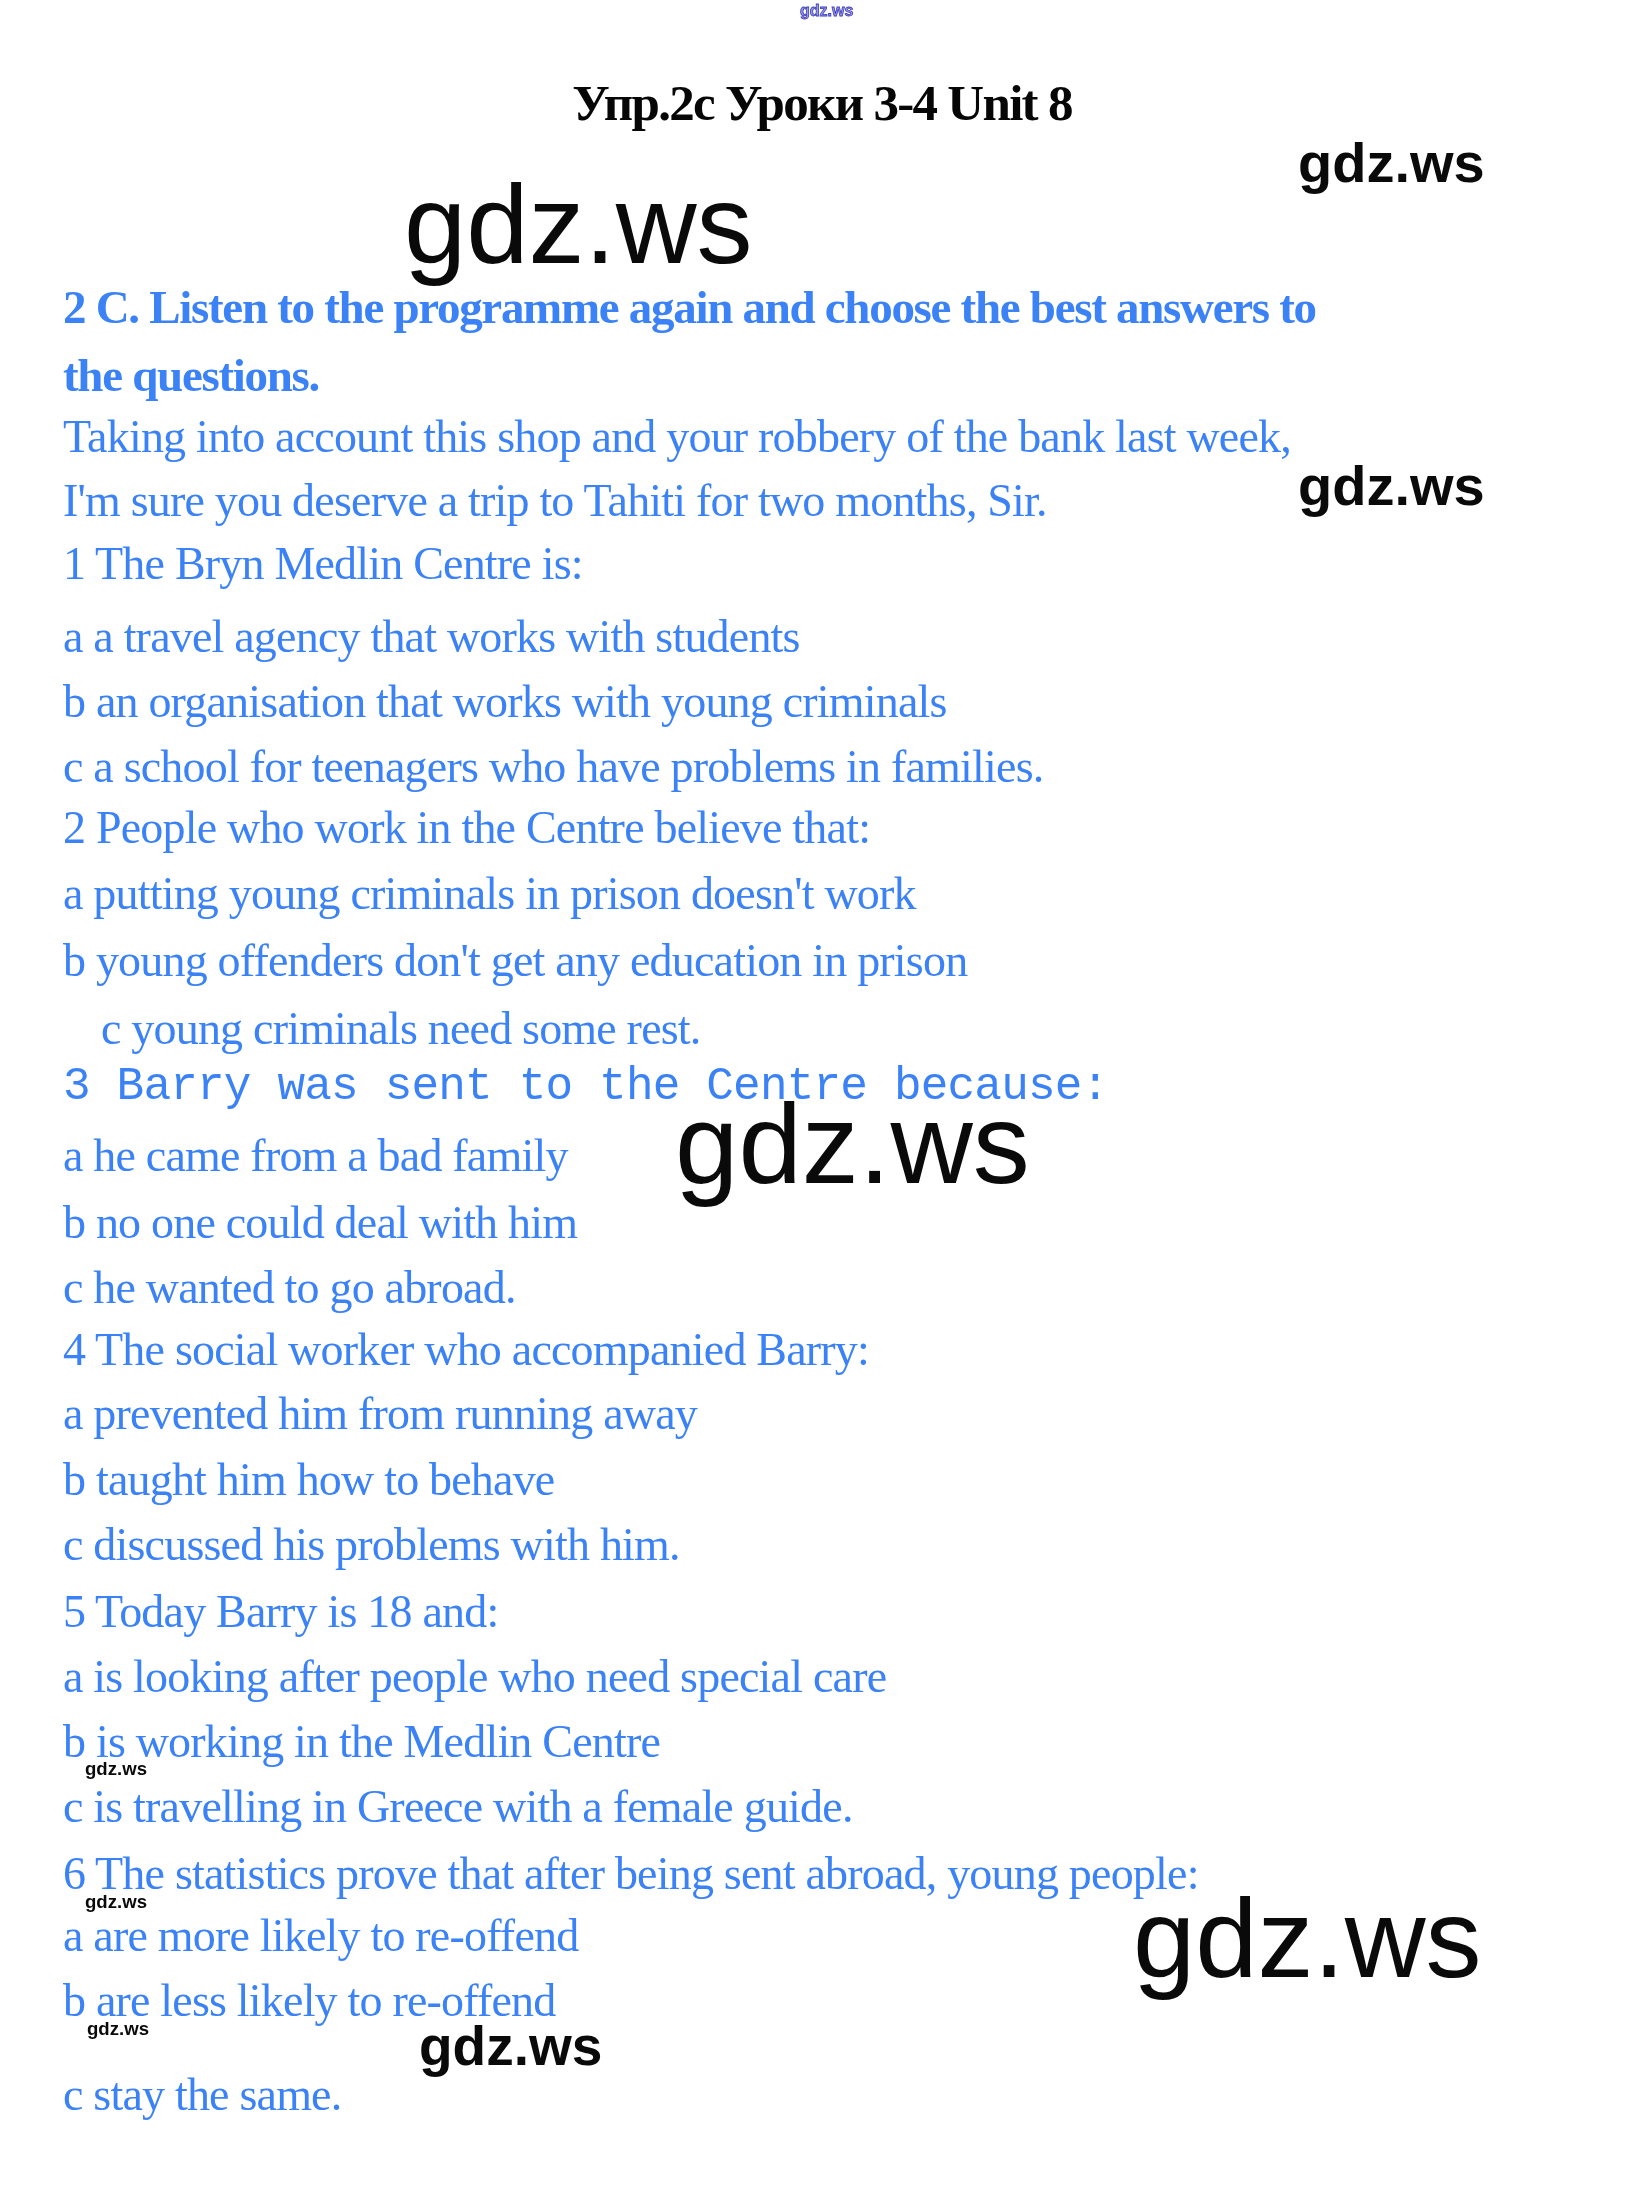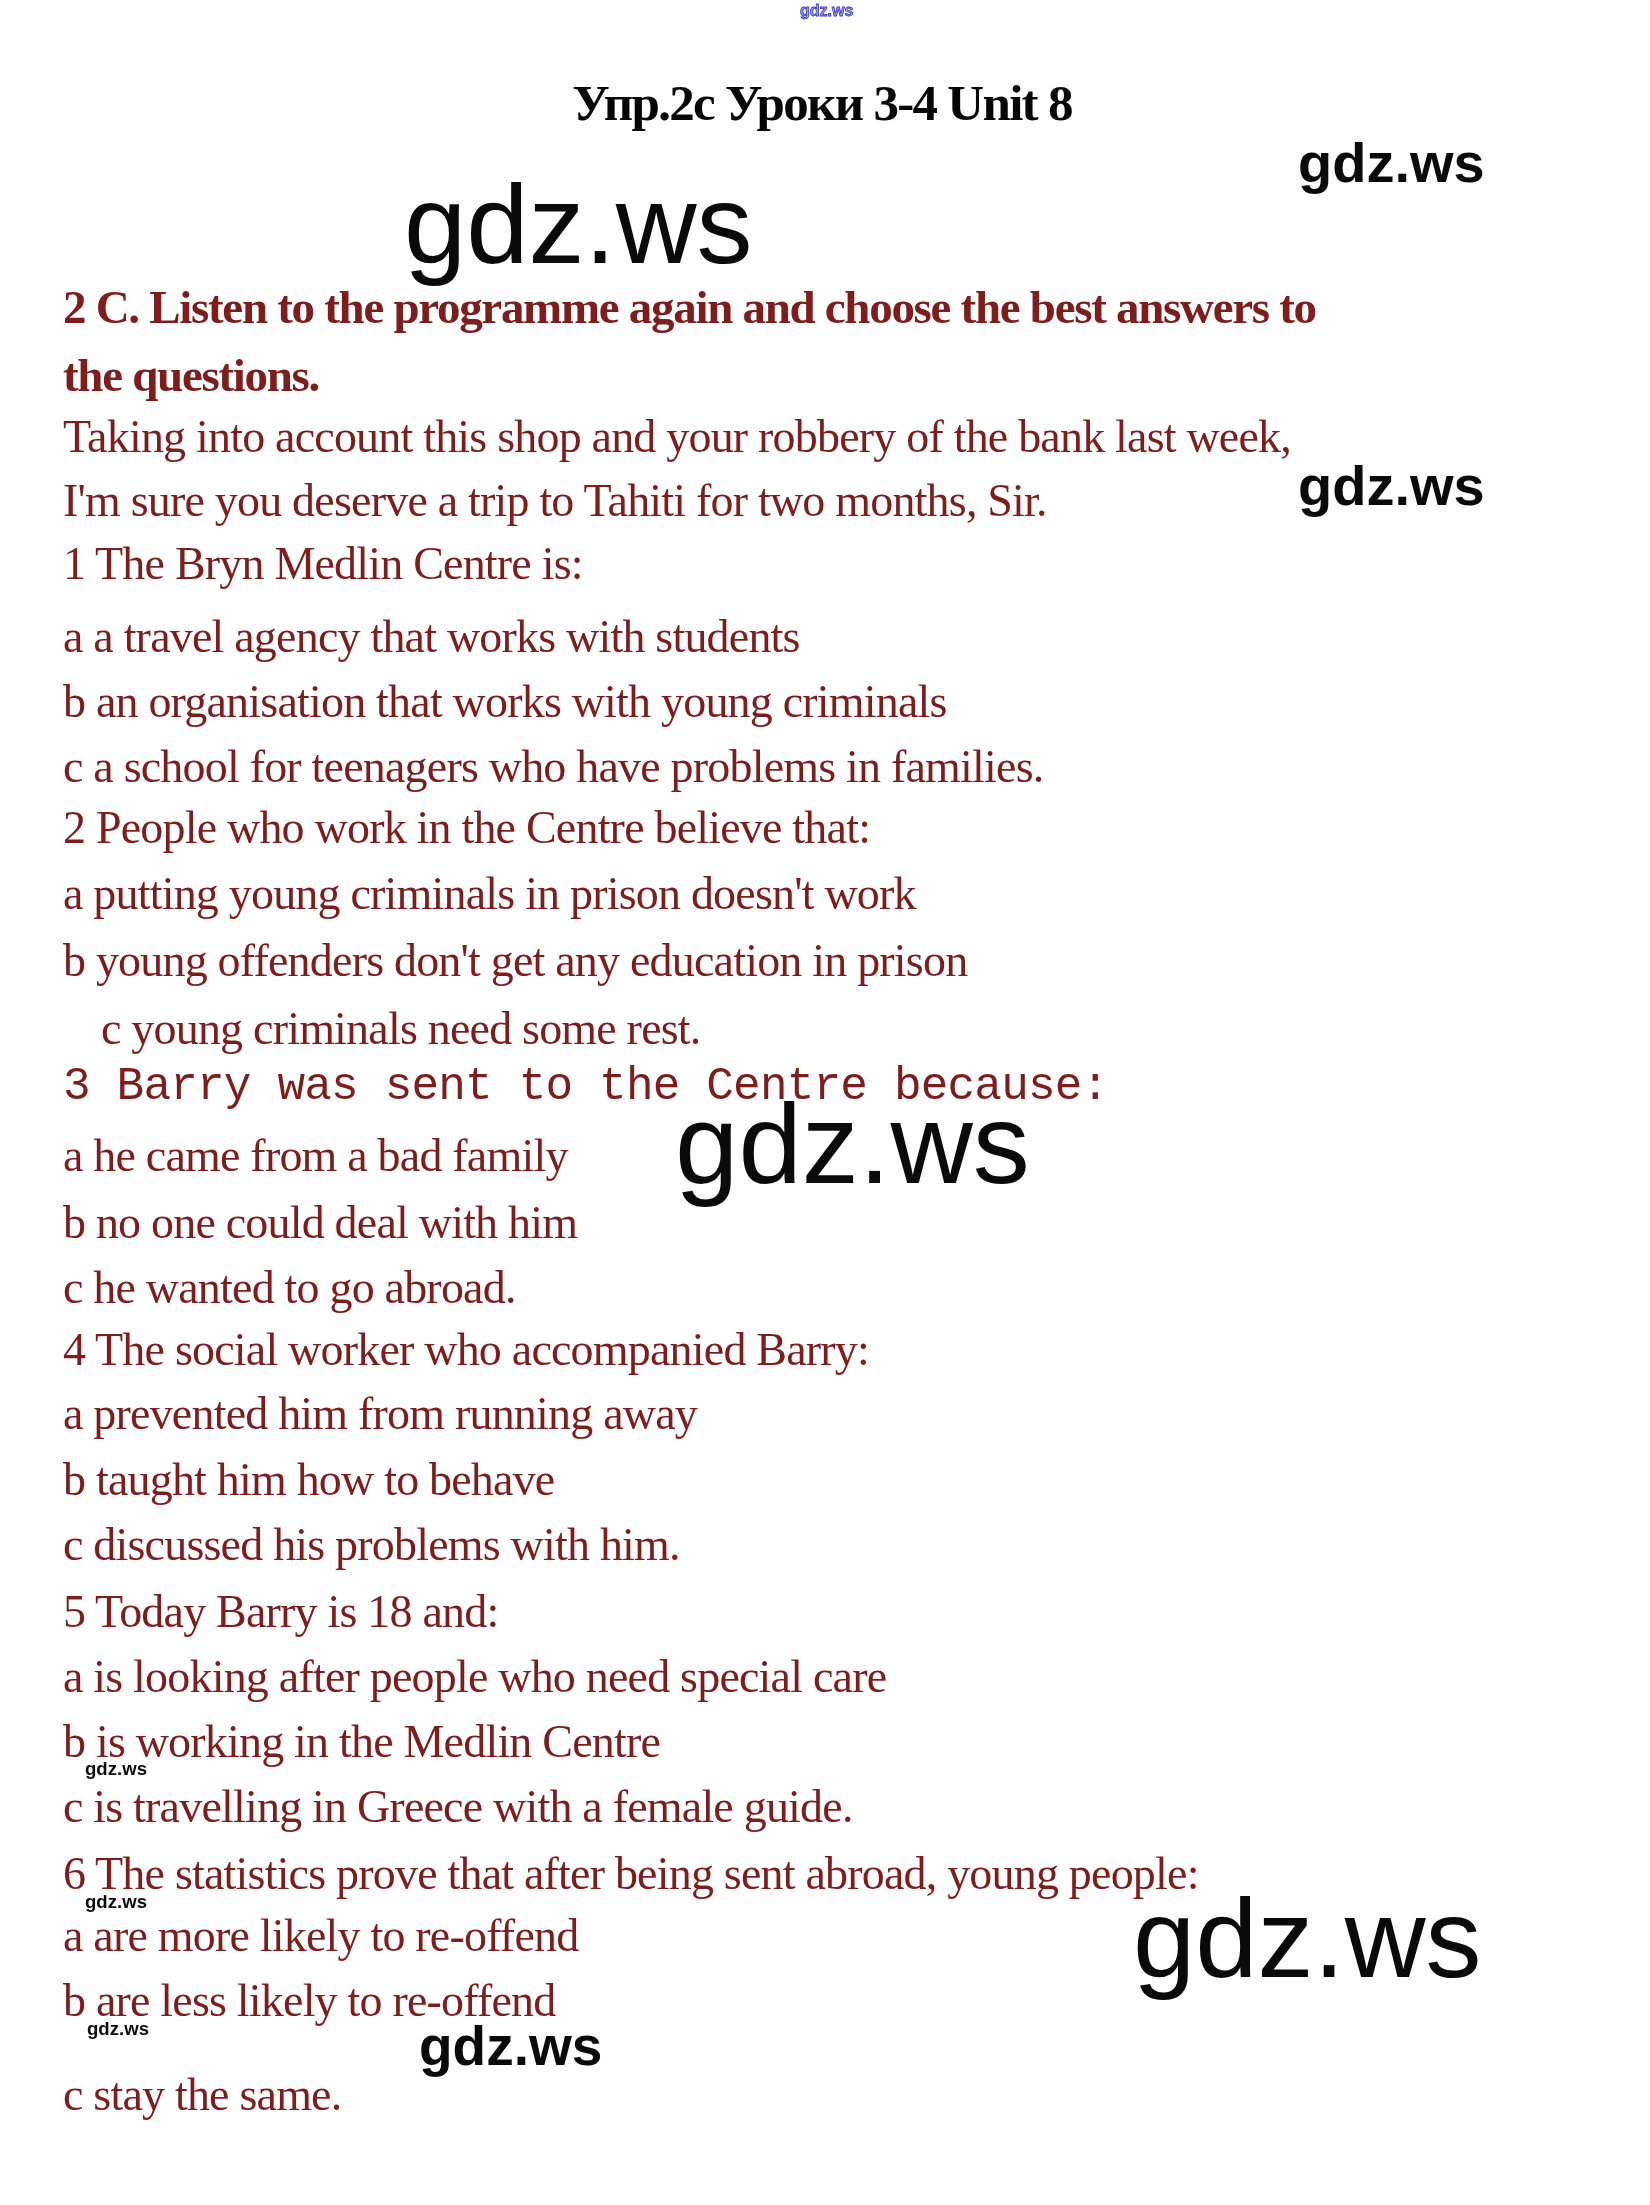--- a/index.html
+++ b/index.html
@@ -16,21 +16,21 @@
     font-family: "Liberation Serif", serif;
     color: #050505;
   }
   .line {
     position: absolute;
     left: 63px;
     white-space: nowrap;
     font-size: 46px;
     line-height: 51px;
     letter-spacing: -0.8px;
-    color: #7f1d1d;
+    color: #3b82f6;
   }
   .line.bold {
     font-weight: bold;
     font-size: 47px;
     letter-spacing: -1.3px;
   }
   .doc-title {
     position: absolute;
     left: 0;
     right: 0;

